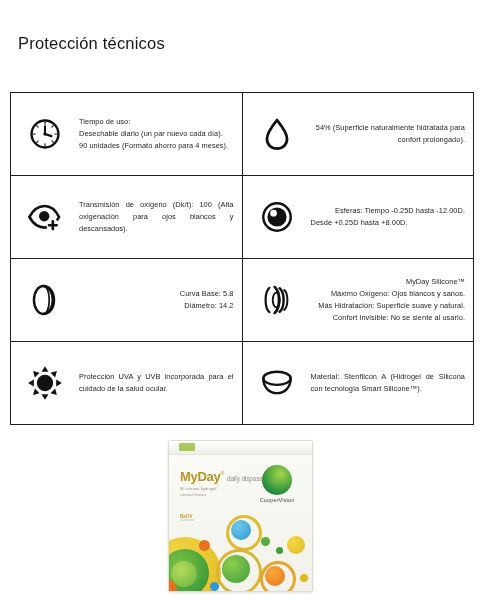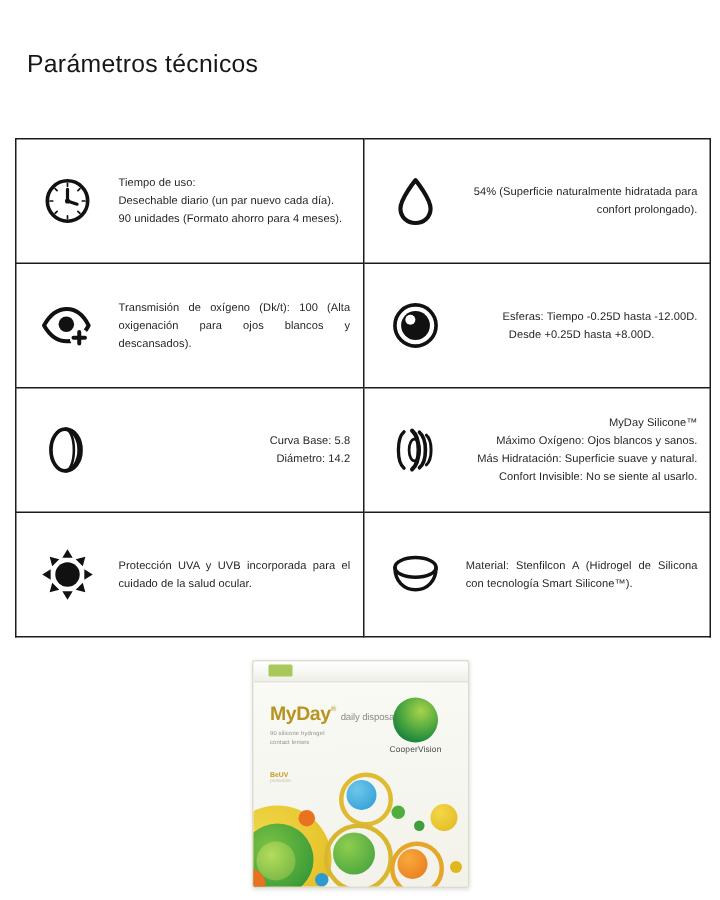--- a/index.html
+++ b/index.html
@@ -66,21 +66,21 @@
     font-size: 7.4px;
     line-height: 1.62;
     color: #1f1f1f;
     text-align: justify;
     text-justify: inter-word;
     letter-spacing: 0.05px;
   }
   .cell-text.right-align { text-align: right; }
   .cell-text.left-plain  { text-align: right; }
   .cell-text .ln { display: block; }
-  .cell-text .ln.ind { text-align: center; }
+  .cell-text .ln.ind { text-align: left; }
 
   
   .product-figure {
     position: absolute;
     left: 168px;
     top: 440px;
     width: 145px;
     height: 152px;
   }
   .pbox {
@@ -172,21 +172,21 @@
   }
   .badge-sub { font-size: 3.2px; color: #bfbfb2; font-weight: normal; }
 
   
   .bub { position: absolute; border-radius: 50%; }
   .ring { position: absolute; border-radius: 50%; background: transparent; }
 </style>
 </head>
 <body>
 
-<h1 class="page-title">Parámetros técnicos</h1>
+<h1 class="page-title">Protección técnicos</h1>
 
 <table class="spec-table">
   <tbody>
 
     <tr>
       <td>
         <div class="spec-cell">
           <span class="cell-icon">
             <svg width="34" height="34" viewBox="0 0 48 48" aria-hidden="true">
               <circle cx="24" cy="24" r="19" fill="none" stroke="#111" stroke-width="3.4"></circle>

